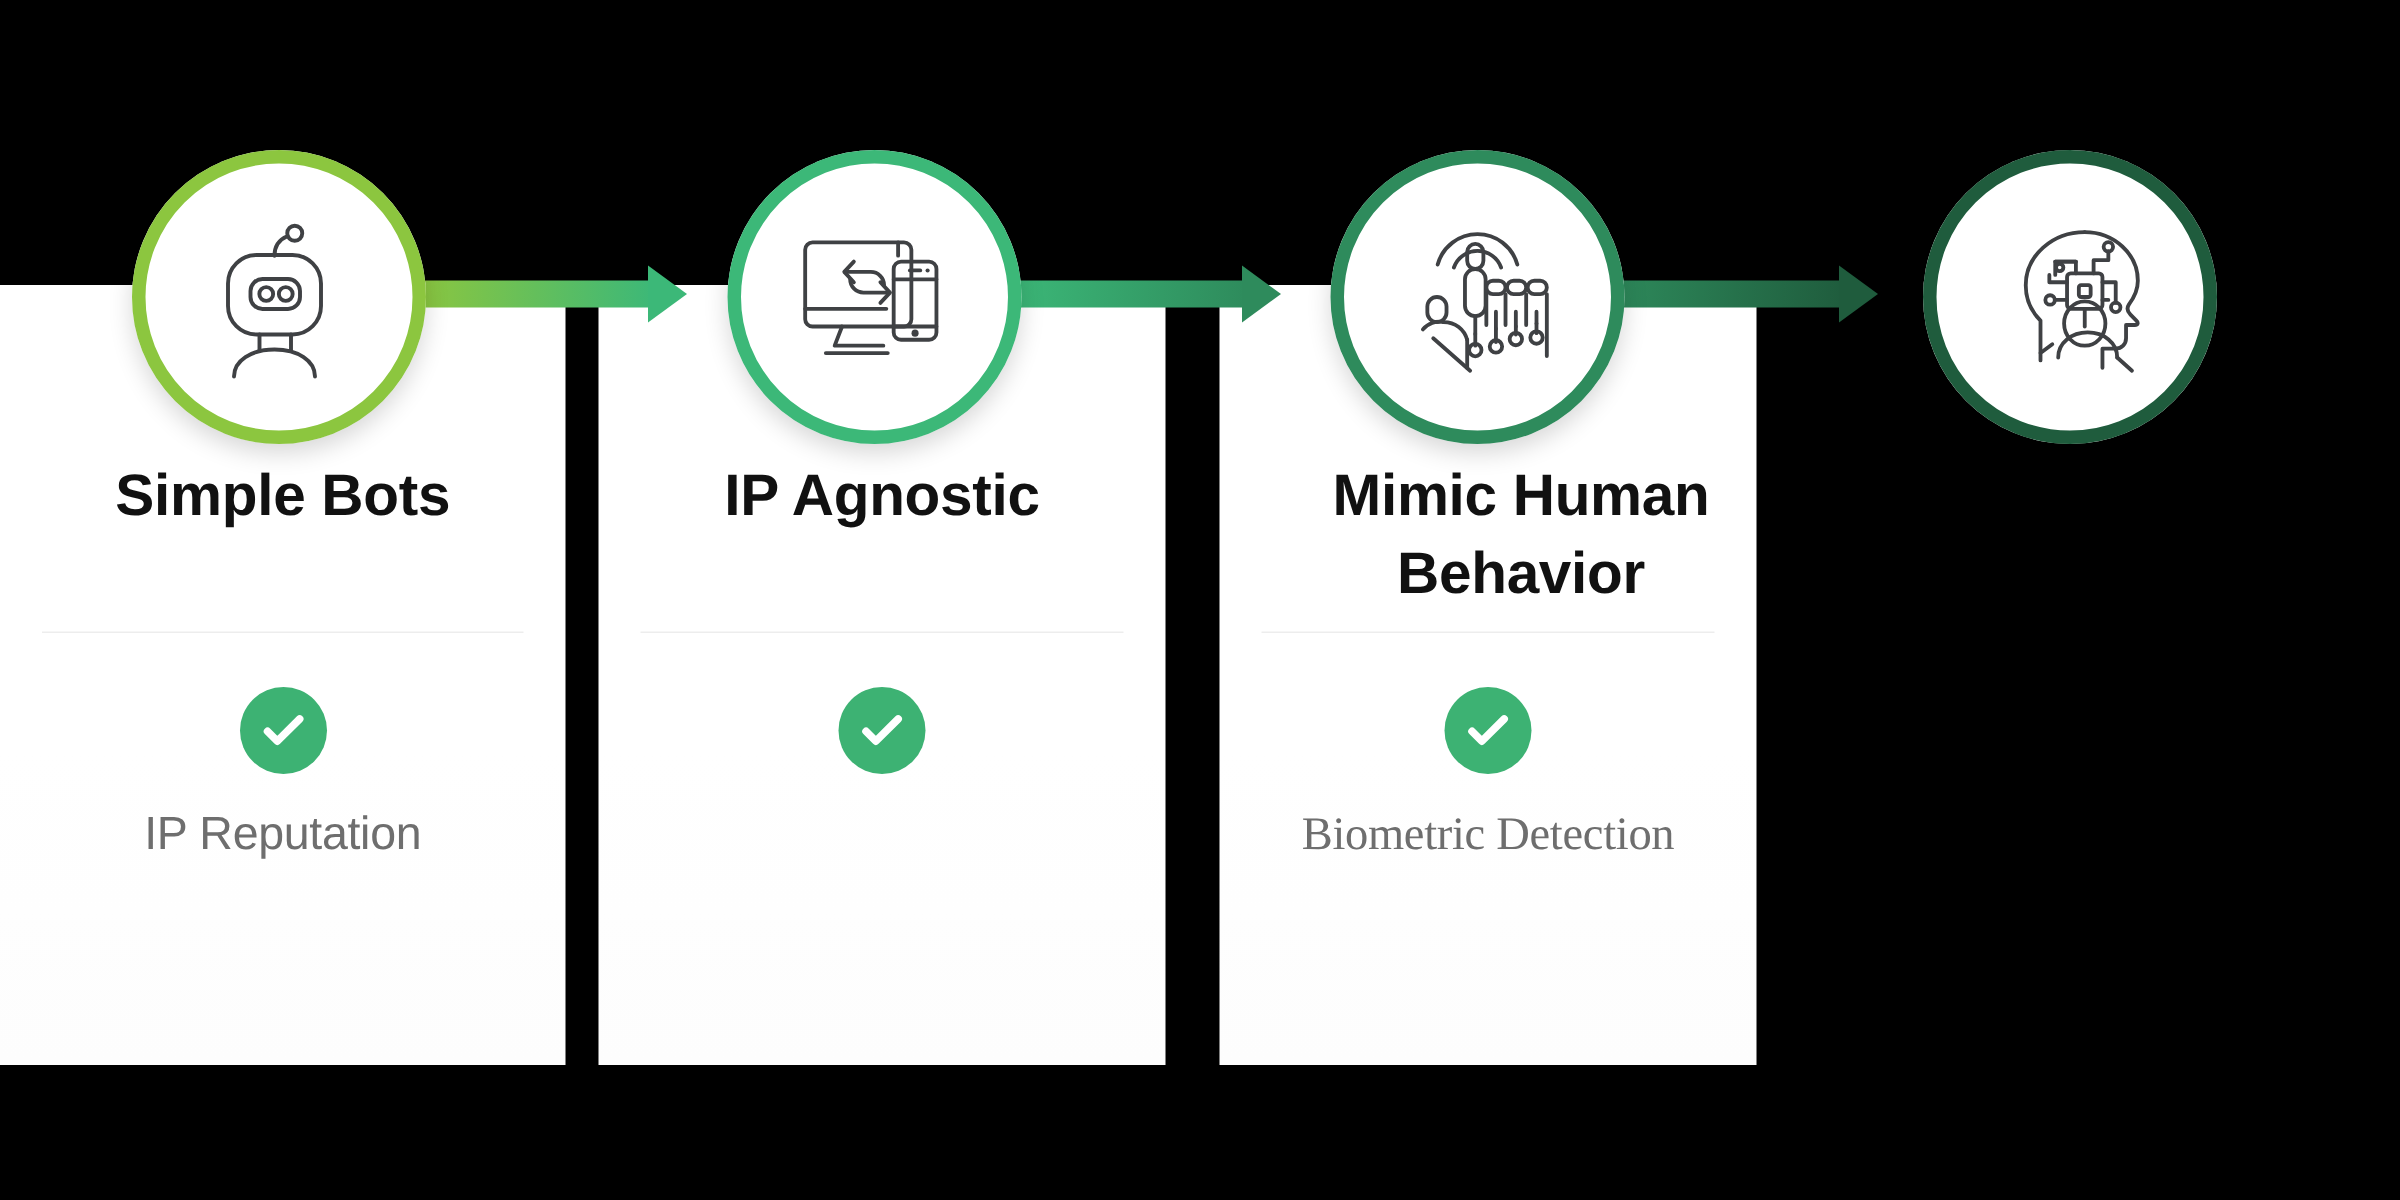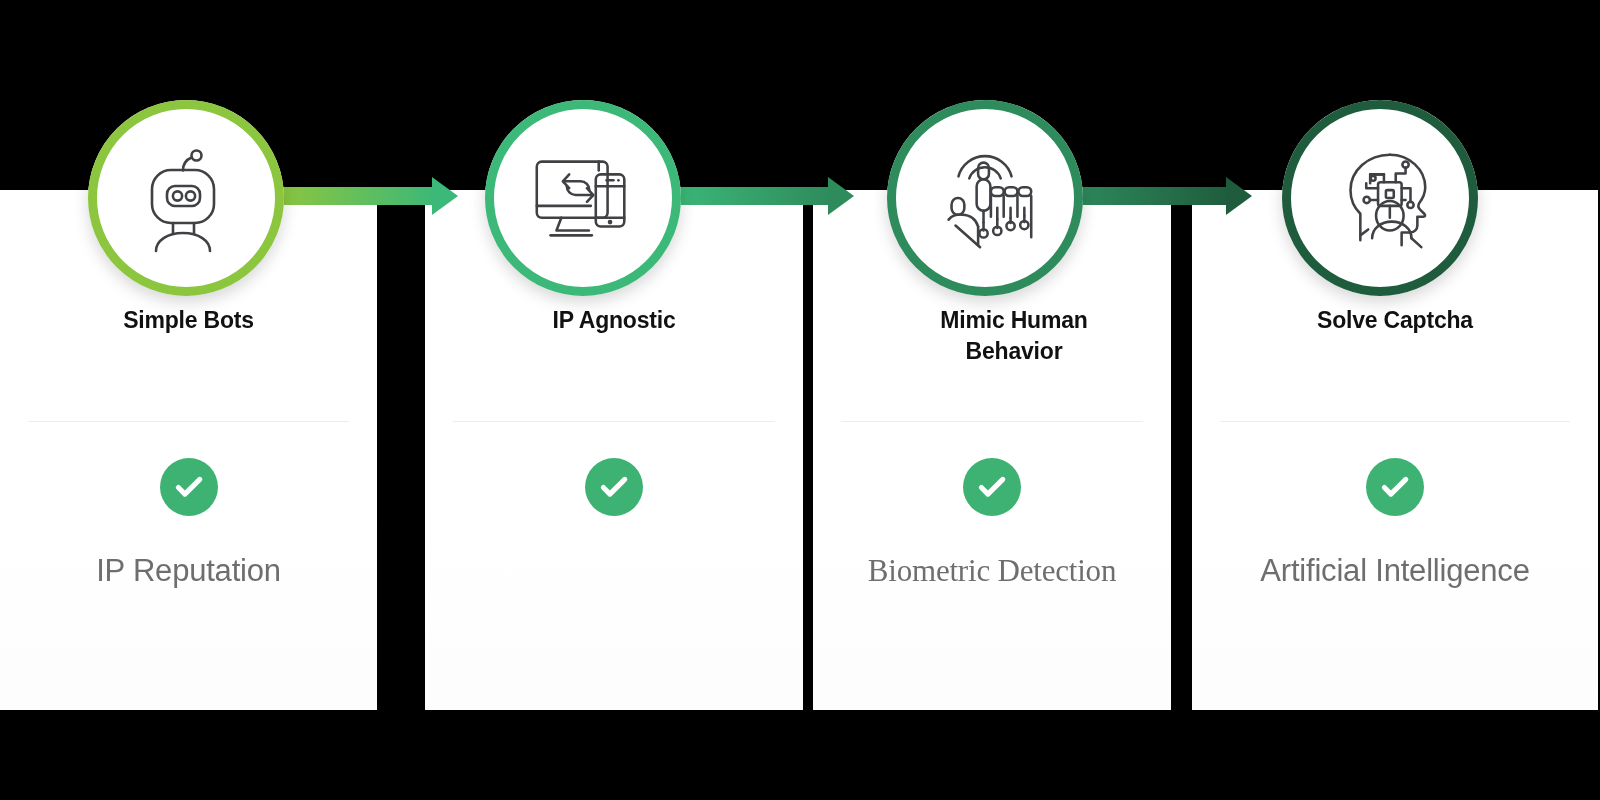--- a/index.html
+++ b/index.html
@@ -67,21 +67,21 @@
     right:0; top:50%;
     transform:translateY(-50%);
     width:0; height:0;
     border-top:19px solid transparent;
     border-bottom:19px solid transparent;
   }
 
   
   .title {
     margin-top:115px;
-    font-size:23px;
+    font-size:39px;
     font-weight:bold;
     color:#111111;
     text-align:center;
     line-height:1.33;
     letter-spacing:-0.2px;
     white-space:pre-line;
     width:100%;
     padding:0 16px;
   }
   .divider {
@@ -104,21 +104,20 @@
   .check svg { display:block; }
   .subtitle {
     position:absolute;
     top:348px;
     width:100%;
     text-align:center;
     font-size:31px;
     color:#6e6e6e;
     white-space:nowrap;
     letter-spacing:-0.2px;
-    margin-top:15px;
   }
 </style>
 </head>
 <body style="background: rgb(0, 0, 0);">
 
 <div id="stage" style="background: rgb(0, 0, 0);">
 
   <div class="arrow" id="arrow-0" style="left: 278px; top: 187px; width: 180px;">
     <div class="shaft" style="background: linear-gradient(90deg, rgb(140, 198, 63) 0%, rgb(60, 184, 120) 100%);"></div>
     <div class="head" style="border-left: 26px solid rgb(60, 184, 120);"></div>
@@ -151,21 +150,21 @@
       <path d="M65.5 19.5c-6 2.5-8.5 7.5-8.5 13"></path>
       <rect x="26" y="32" width="62" height="53" rx="19"></rect>
       <rect x="41" y="48" width="33" height="20" rx="8"></rect>
       <circle cx="51.5" cy="58" r="4.6"></circle>
       <circle cx="64.5" cy="58" r="4.6"></circle>
       <path d="M47 85v11M68 85v11"></path>
       <path d="M30 113c0-10.5 11.3-18 27-18s27 7.5 27 18"></path>
     </svg>
   </div>
 
-  <div class="card" id="card-1" style="left: 425px; width: 378px;">
+  <div class="card" id="card-1" style="left: 399px; width: 378px;">
     <div class="card-inner">
       <div class="title" style="color: rgb(17, 17, 17);">IP Agnostic</div>
       <div class="divider" style="background: rgb(237, 237, 237);"></div>
       <div class="check" style="background: rgb(61, 178, 115); left: 160px;">
         <svg width="34" height="34" viewBox="0 0 24 24" aria-hidden="true">
           <path d="M4.5 12.4l4.6 4.6L19.6 6.6" fill="none" stroke="#ffffff" stroke-width="3.6" stroke-linecap="round" stroke-linejoin="round"></path>
         </svg>
       </div>
     </div>
   </div>
@@ -220,32 +219,20 @@
       <circle cx="86" cy="88.5" r="4.2"></circle>
       <circle cx="100" cy="87.5" r="4.2"></circle>
       <rect x="26" y="60" width="13" height="17" rx="6.5"></rect>
       <path d="M23 82c3-4 9-6 14-5"></path>
       <path d="M37 77c8 0 14 5 16 12"></path>
       <path d="M30 88l25 22"></path>
       <path d="M53 89v19"></path>
     </svg>
   </div>
 
-  <div class="card" id="card-3" style="left: 1192px; width: 406px;">
-    <div class="card-inner">
-      <div class="title" style="color: rgb(17, 17, 17);">Solve Captcha</div>
-      <div class="divider" style="background: rgb(237, 237, 237);"></div>
-      <div class="check" style="background: rgb(61, 178, 115); left: 174px;">
-        <svg width="34" height="34" viewBox="0 0 24 24" aria-hidden="true">
-          <path d="M4.5 12.4l4.6 4.6L19.6 6.6" fill="none" stroke="#ffffff" stroke-width="3.6" stroke-linecap="round" stroke-linejoin="round"></path>
-        </svg>
-      </div>
-      <div class="subtitle" style="color: rgb(110, 110, 110);">Artificial Intelligence</div>
-    </div>
-  </div>
   <div class="badge" id="badge-3" style="top: 100px; left: 1282px;">
     <div class="badge-ring" style="border-color: rgb(31, 92, 61);"></div>
     <svg width="118" height="118" viewBox="0 0 120 120" fill="none" stroke="#3f4144" stroke-width="2.6" stroke-linecap="round" stroke-linejoin="round">
       <path d="M70 16c-22 0-40 16-40 36 0 10 4 18 10 24v22"></path>
       <path d="M70 16c20 0 36 15 36 33 0 7-3 12-6 16-2 3-1 5 1 7l4 4c1.5 1.5 1 3-1 3h-6v9c0 4-3 7-7 7h-9v13"></path>
       <rect x="58" y="44" width="24" height="24" rx="2.5"></rect>
       <rect x="66" y="52" width="8" height="8" rx="1.5"></rect>
       <path d="M64 44v-8h-14"></path>
       <path d="M76 44v-9h10v-6"></path>
       <circle cx="86" cy="26" r="3.2"></circle>

